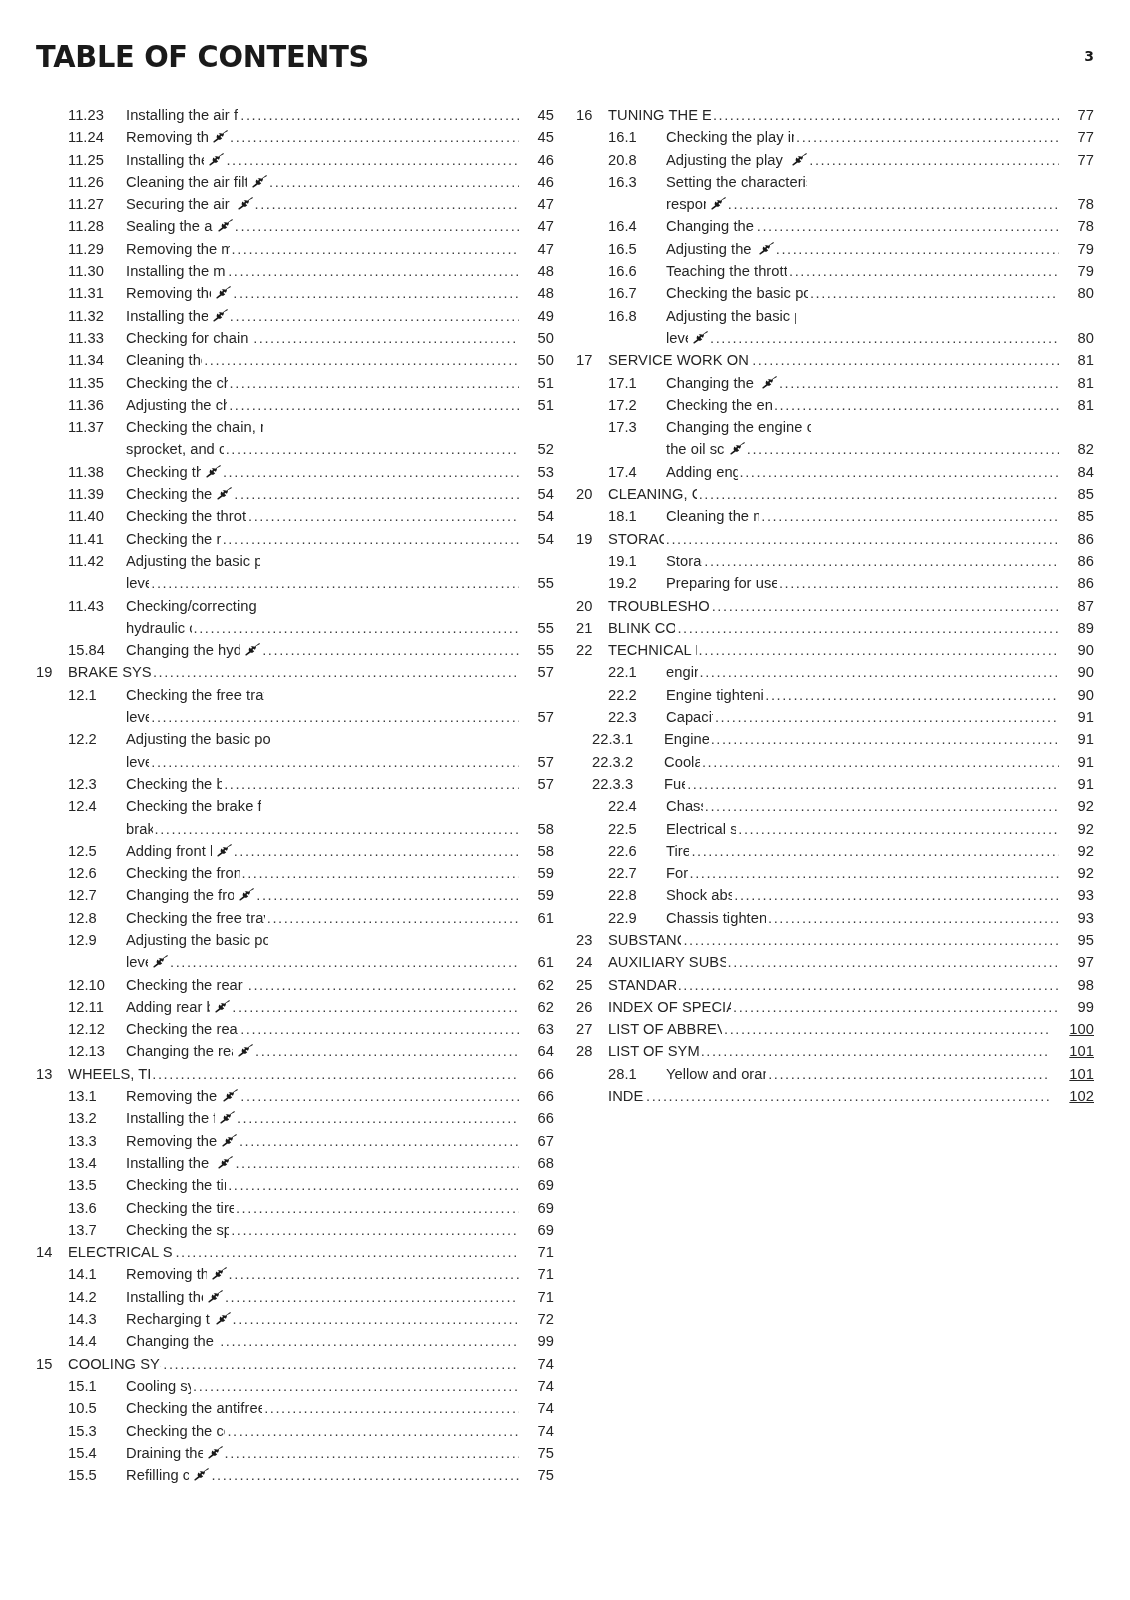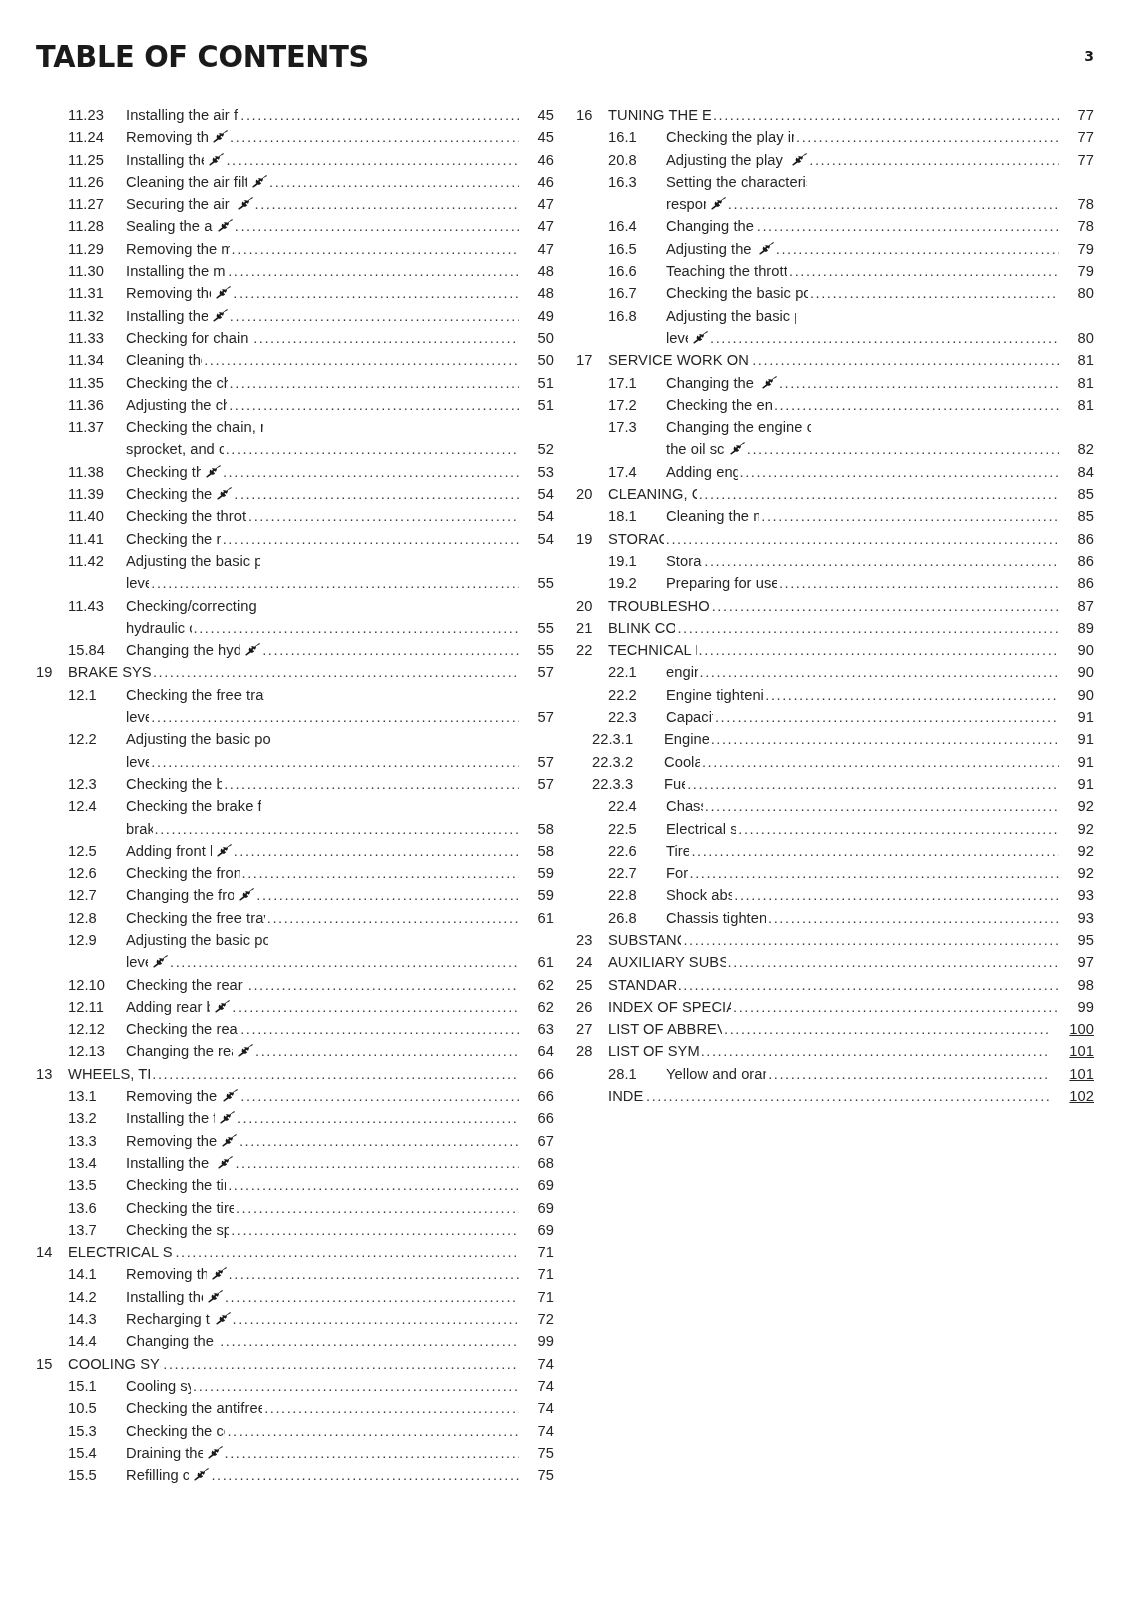--- a/index.html
+++ b/index.html
@@ -1209,21 +1209,21 @@
           <div class="num">22.8</div>
           <div class="body-cell">
             <div class="line">
               <span class="title">Shock absorber</span>
               <span class="leader">..........................................................................................</span>
               <span class="pg">93</span>
             </div>
           </div>
         </div>
         <div class="toc-row lvl2">
-          <div class="num">26.8</div>
+          <div class="num">22.9</div>
           <div class="body-cell">
             <div class="line">
               <span class="title">Chassis tightening torques</span>
               <span class="leader">..........................................................................................</span>
               <span class="pg">93</span>
             </div>
           </div>
         </div>
         <div class="toc-row lvl1">
           <div class="num">23</div>

